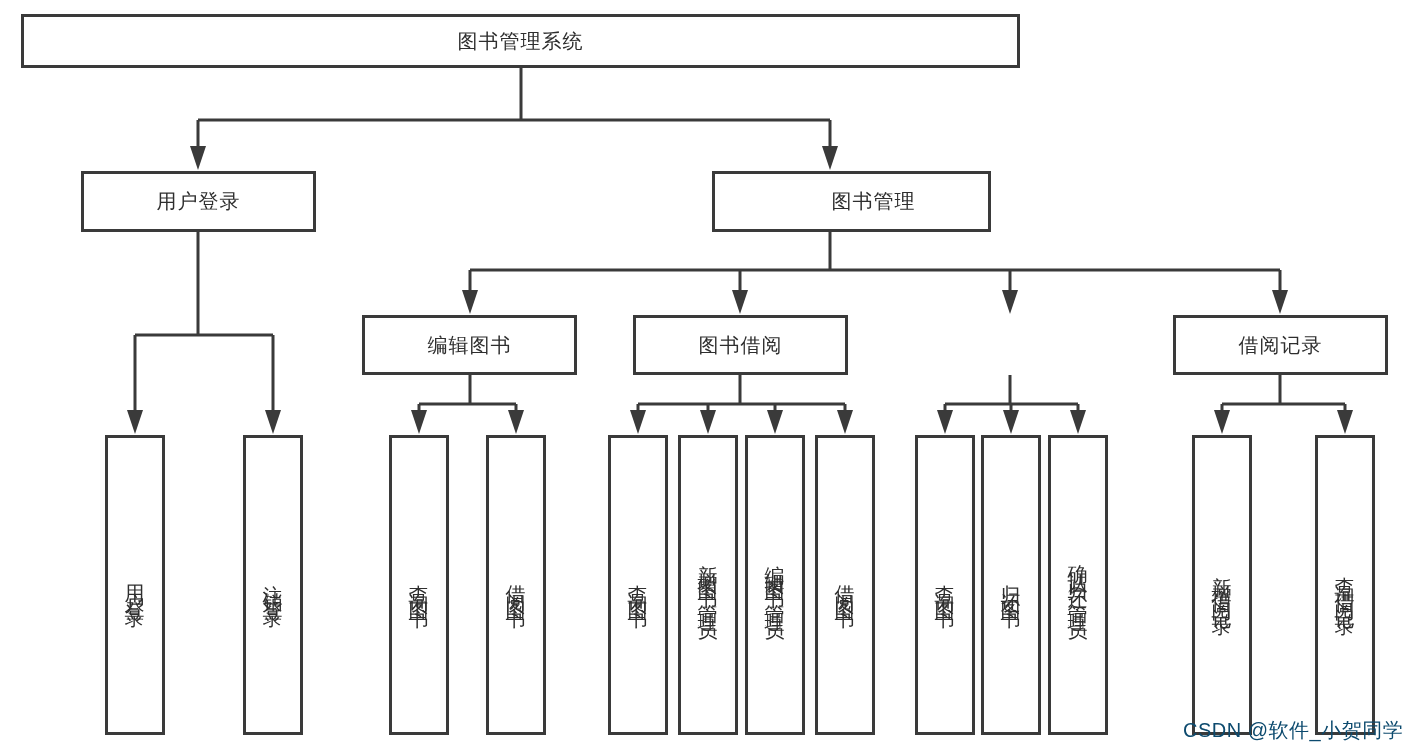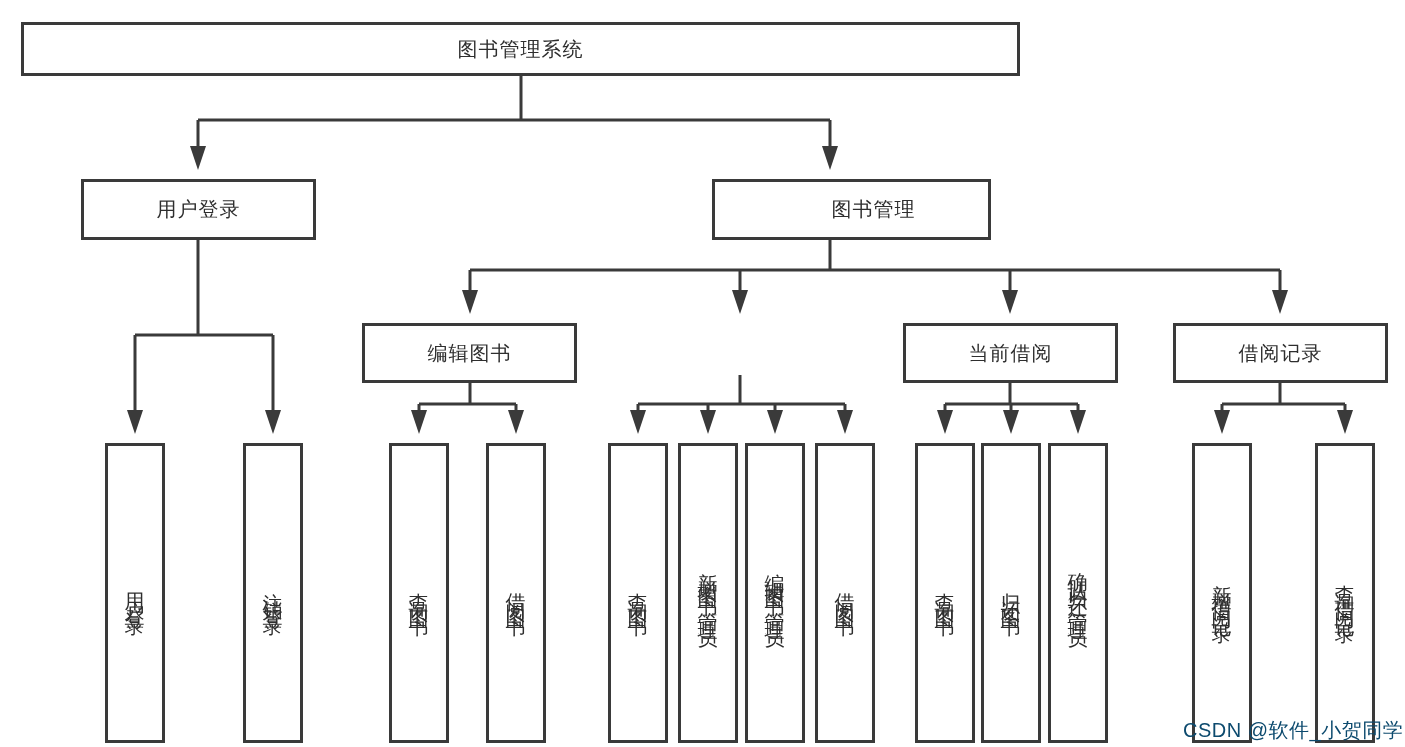--- a/index.html
+++ b/index.html
@@ -26,21 +26,20 @@
     position: absolute;
     box-sizing: content-box;
     border: 3px solid #3a3a3a;
     background: #ffffff;
     color: #2e2e2e;
     display: flex;
     align-items: center;
     justify-content: center;
     font-size: 20px;
     letter-spacing: 1px;
-    margin-top: 8px;
   }
   .node.v {
     writing-mode: vertical-rl;
     text-orientation: mixed;
     letter-spacing: 8px;
     line-height: 1;
   }
   .watermark {
     position: absolute;
     left: 1183px;
@@ -86,21 +85,21 @@
       <polygon points="1337,410 1353,410 1345,434"></polygon>
     </g>
   </svg>
 
   <div class="node" style="left:21px; top:14px; width:993px; height:48px;">图书管理系统</div>
 
   <div class="node" style="left:81px; top:171px; width:229px; height:55px;">用户登录</div>
   <div class="node" style="left:712px; top:171px; width:229px; height:55px;padding-left:44px;">图书管理</div>
 
   <div class="node" style="left:362px; top:315px; width:209px; height:54px;">编辑图书</div>
-  <div class="node" style="left:903px; top:315px; width:209px; height:54px;">当前借阅</div>
+  <div class="node" style="left:633px; top:315px; width:209px; height:54px;">图书借阅</div>
   <div class="node" style="left:1173px; top:315px; width:209px; height:54px;">借阅记录</div>
 
   <div class="node v" style="left:105px; top:435px; width:54px; height:294px;">用户登录</div>
   <div class="node v" style="left:243px; top:435px; width:54px; height:294px;">注销登录</div>
 
   <div class="node v" style="left:389px; top:435px; width:54px; height:294px;">查询图书</div>
   <div class="node v" style="left:486px; top:435px; width:54px; height:294px;">借阅图书</div>
 
   <div class="node v" style="left:608px; top:435px; width:54px; height:294px;">查询图书</div>
   <div class="node v" style="left:678px; top:435px; width:54px; height:294px;">新增图书（管理员）</div>

